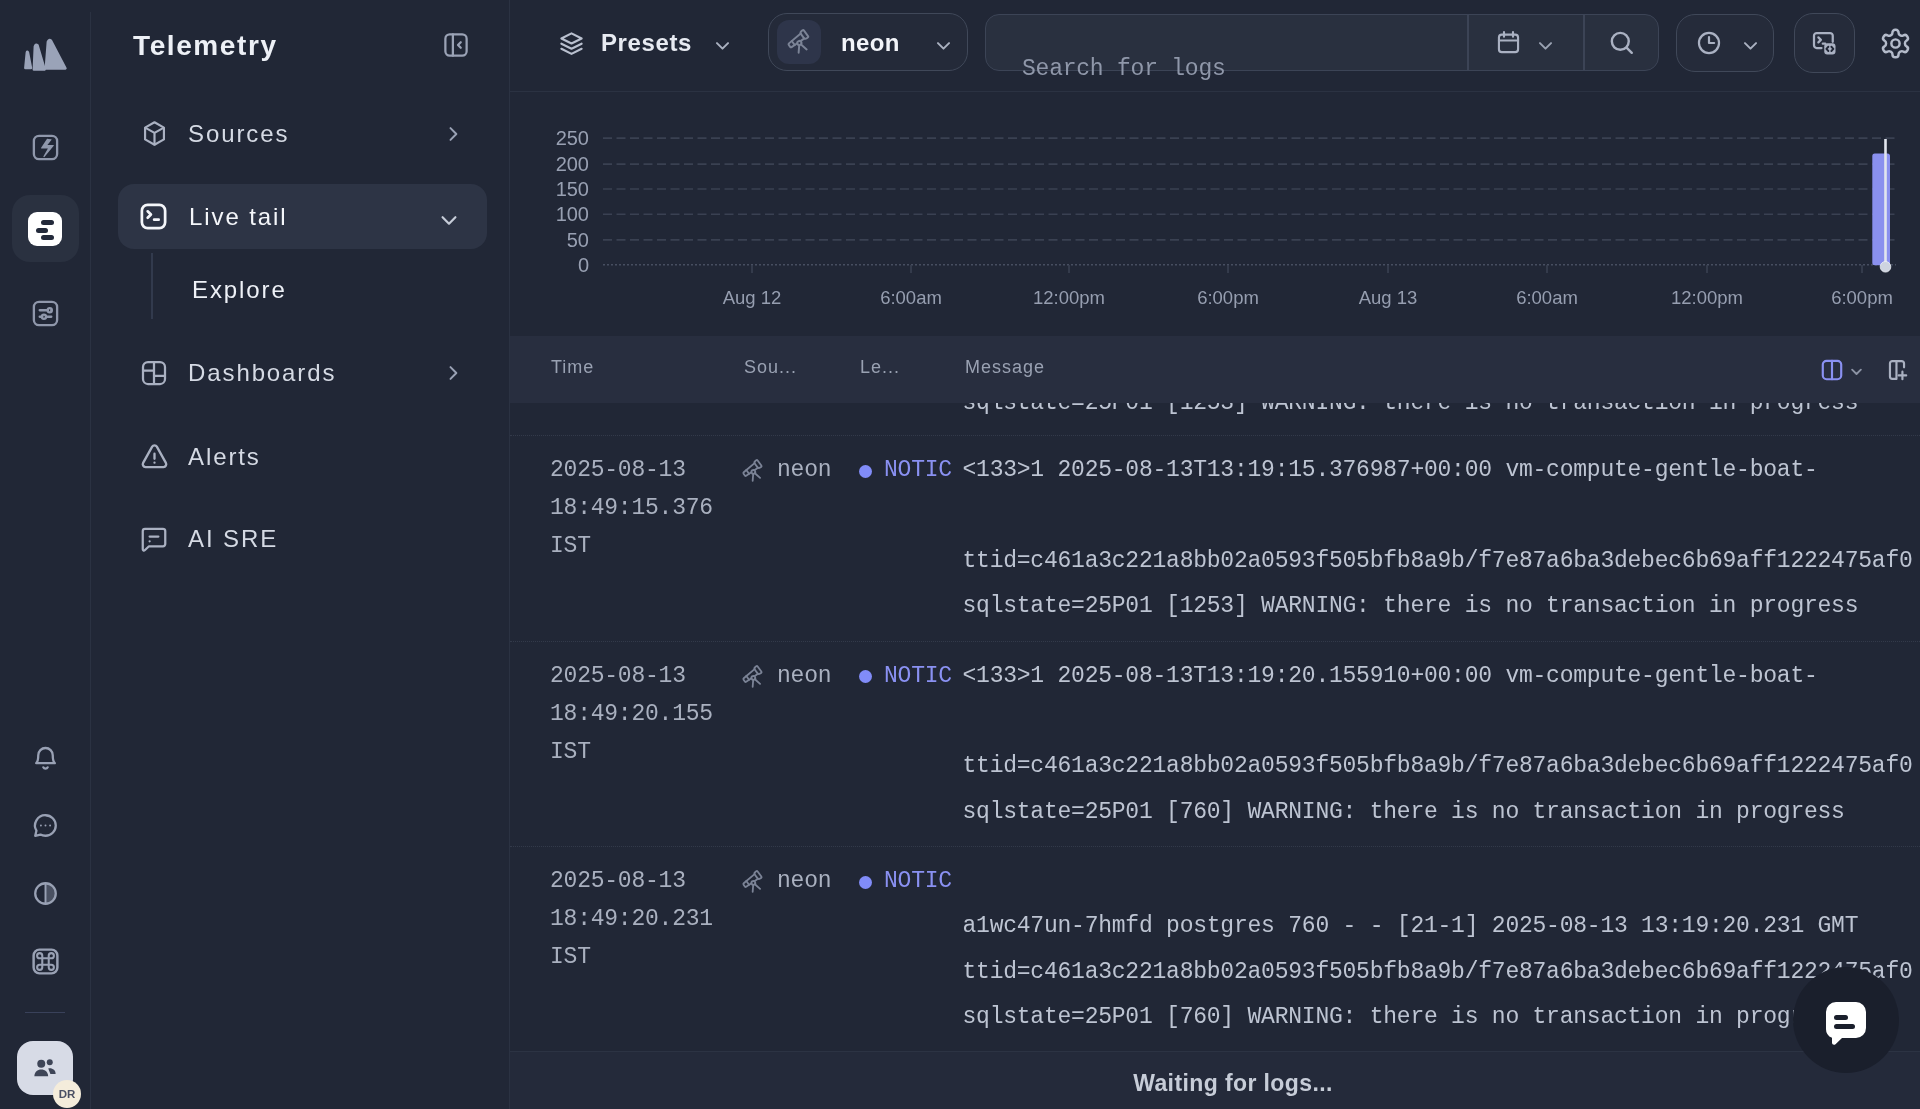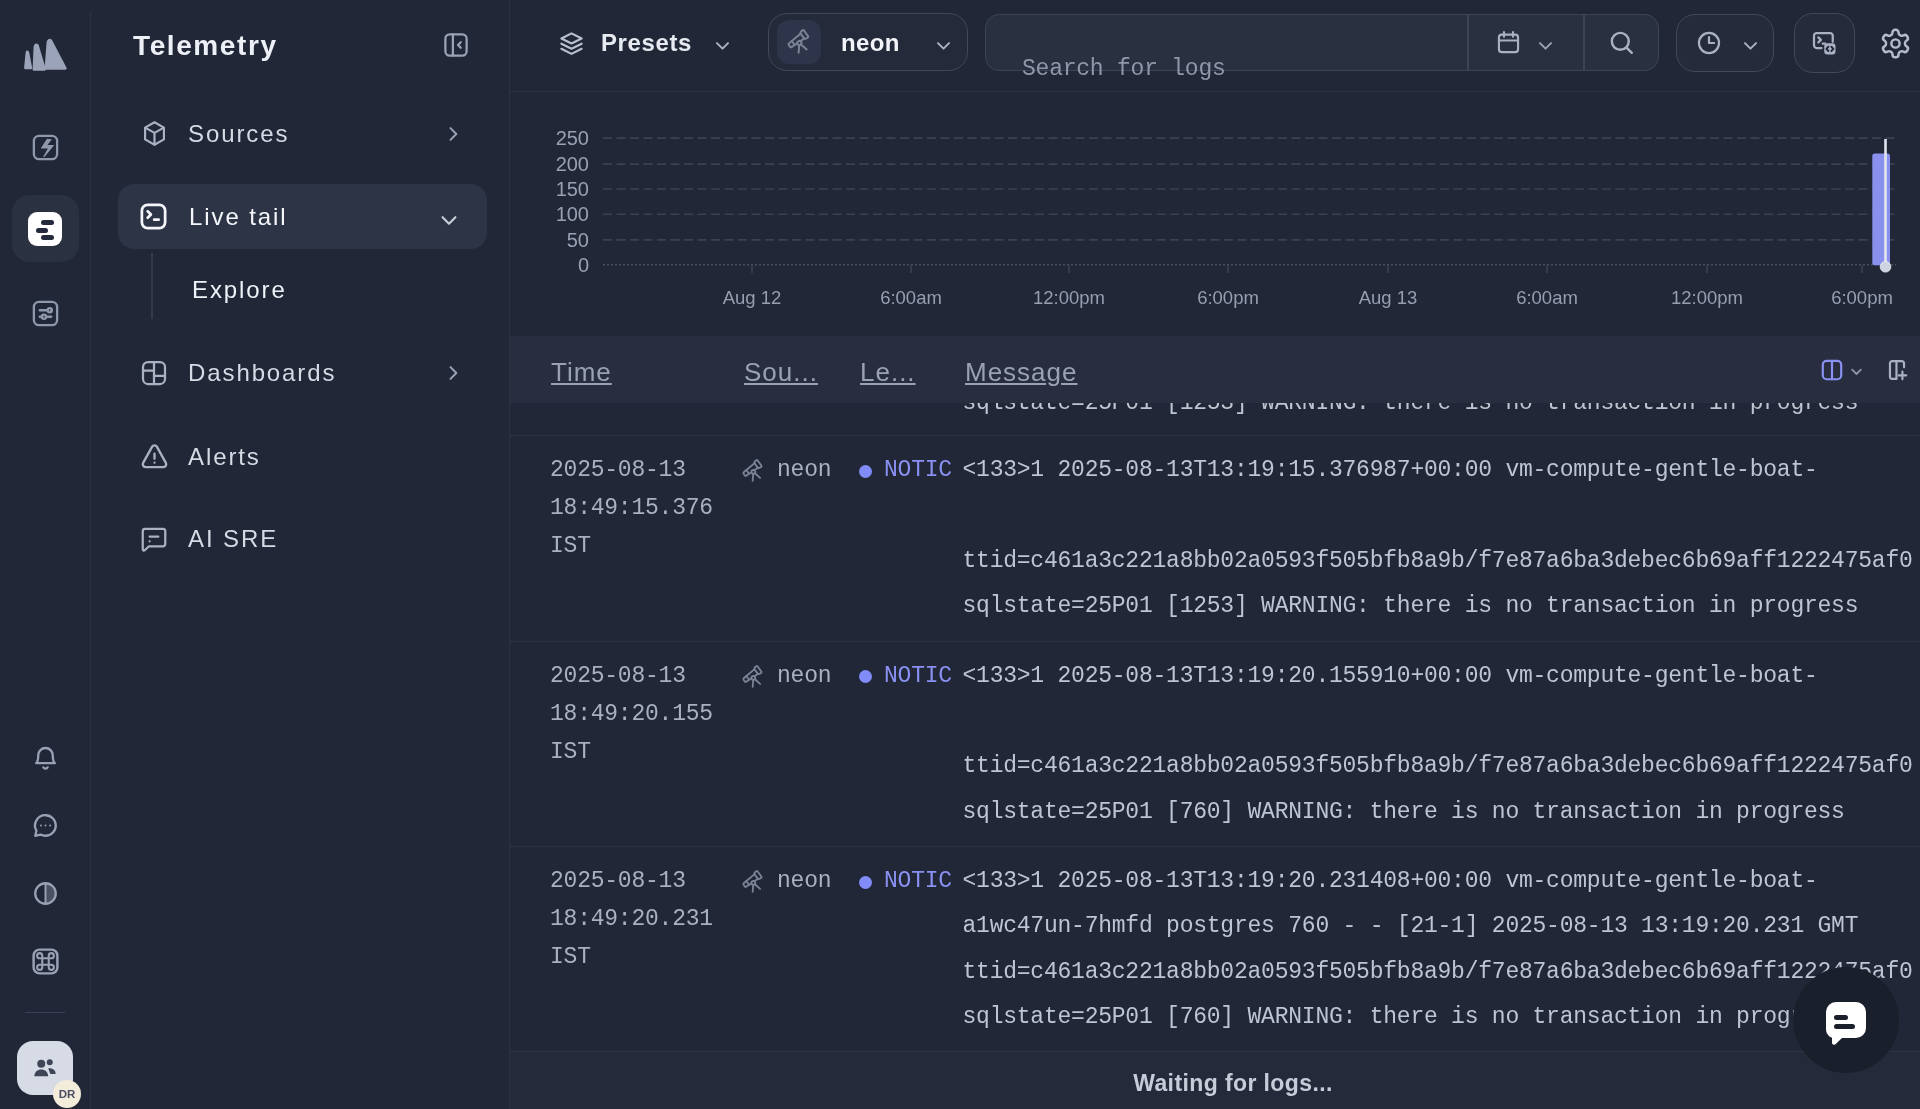--- a/index.html
+++ b/index.html
@@ -12,21 +12,21 @@
   #rail { left:0; top:12px; width:91px; height:1109px; border-right:1px solid #2b3242; }
   
   #sidebar { left:91px; top:0; width:419px; height:1109px; border-right:1px solid #2b3242; }
   .navtxt { font-size:24px; letter-spacing:1.9px; color:#d5dae4; }
   
   #topbar { left:510px; top:0; width:1410px; height:92px; border-bottom:1px solid #2b3242; }
   #chart  { left:510px; top:92px; width:1410px; height:243px; }
   #thead  { left:510px; top:336px; width:1410px; height:67px; background:#282e3f; }
   #rows   { left:510px; top:403px; width:1410px; height:648px; overflow:hidden; }
   #footer { left:510px; top:1051px; width:1410px; height:58px; background:#242a3a; border-top:1px solid #2c3343; }
-  .hlbl { font-size:26px; letter-spacing:1.0px; color:#99a1b2;text-decoration:underline; }
+  .hlbl { font-size:18px; letter-spacing:1.0px; color:#99a1b2; }
   .sep  { position:absolute; left:0; width:1410px; border-top:1px dotted rgba(180,195,225,0.12); }
   .mline { position:absolute; white-space:pre; font-family:"Liberation Mono", monospace; font-size:23px; letter-spacing:-0.23px; color:#bdc4d2; }
   .tline { position:absolute; white-space:pre; font-family:"Liberation Mono", monospace; font-size:23px; letter-spacing:-0.23px; color:#a9b0bf; }
   .lvl   { position:absolute; white-space:pre; font-family:"Liberation Mono", monospace; font-size:23px; letter-spacing:-0.23px; color:#8a91f2; }
   .srctxt{ position:absolute; white-space:pre; font-family:"Liberation Mono", monospace; font-size:23px; letter-spacing:-0.23px; color:#aab1c0; }
 </style>
 </head>
 <body>
 <div class="abs" id="rail">
 
@@ -319,21 +319,20 @@
   <span class="tline" style="left:40px; top:503px;">18:49:20.231</span>
   <span class="tline" style="left:40px; top:541px;">IST</span>
   <svg class="abs" style="left:231px; top:467px;" width="24" height="24" viewBox="0 0 24 24">
       <g transform="rotate(-22 12 12)">
         <use href="#scope"></use>
       </g>
     </svg>
   <span class="srctxt" style="left:267px; top:465px;">neon</span>
   <div class="abs" style="left:348.5px; top:472.5px; width:13px; height:13px; border-radius:50%; background:#818cf8;"></div>
   <span class="lvl" style="left:374px; top:465px;">NOTIC</span>
-  <span class="mline" style="left:452.5px; top:465px;">&lt;133&gt;1 2025-08-13T13:19:20.231408+00:00 vm-compute-gentle-boat-</span>
   <span class="mline" style="left:452.5px; top:510.3px;">a1wc47un-7hmfd postgres 760 - - [21-1] 2025-08-13 13:19:20.231 GMT</span>
   <span class="mline" style="left:452.5px; top:555.7px;">ttid=c461a3c221a8bb02a0593f505bfb8a9b/f7e87a6ba3debec6b69aff1222475af0</span>
   <span class="mline" style="left:452.5px; top:601px;">sqlstate=25P01 [760] WARNING: there is no transaction in progress</span>
 </div>
 <div class="abs" id="footer">
   <div style="position:absolute; left:18px; top:18px; width:1410px; text-align:center; font-size:23px; font-weight:600; color:#c7cdd8; letter-spacing:0.4px;">Waiting for logs...</div>
 </div>
 <div class="abs" id="chatbtn" style="left:1793px; top:967px; width:106px; height:106px; border-radius:50%; background:#1a1f2c;">
   <svg class="abs" style="left:29px; top:31px;" width="48" height="48" viewBox="0 0 48 48">
     <path d="M14 4 h20 a10 10 0 0 1 10 10 v16 a10 10 0 0 1 -10 10 h-14 l-6.5 6.2 c-1.5 1.4 -3.5 0.4 -3.5 -1.6 v-4.8 a10 10 0 0 1 -6 -9.8 V14 A10 10 0 0 1 14 4 Z" fill="#ffffff"></path>

